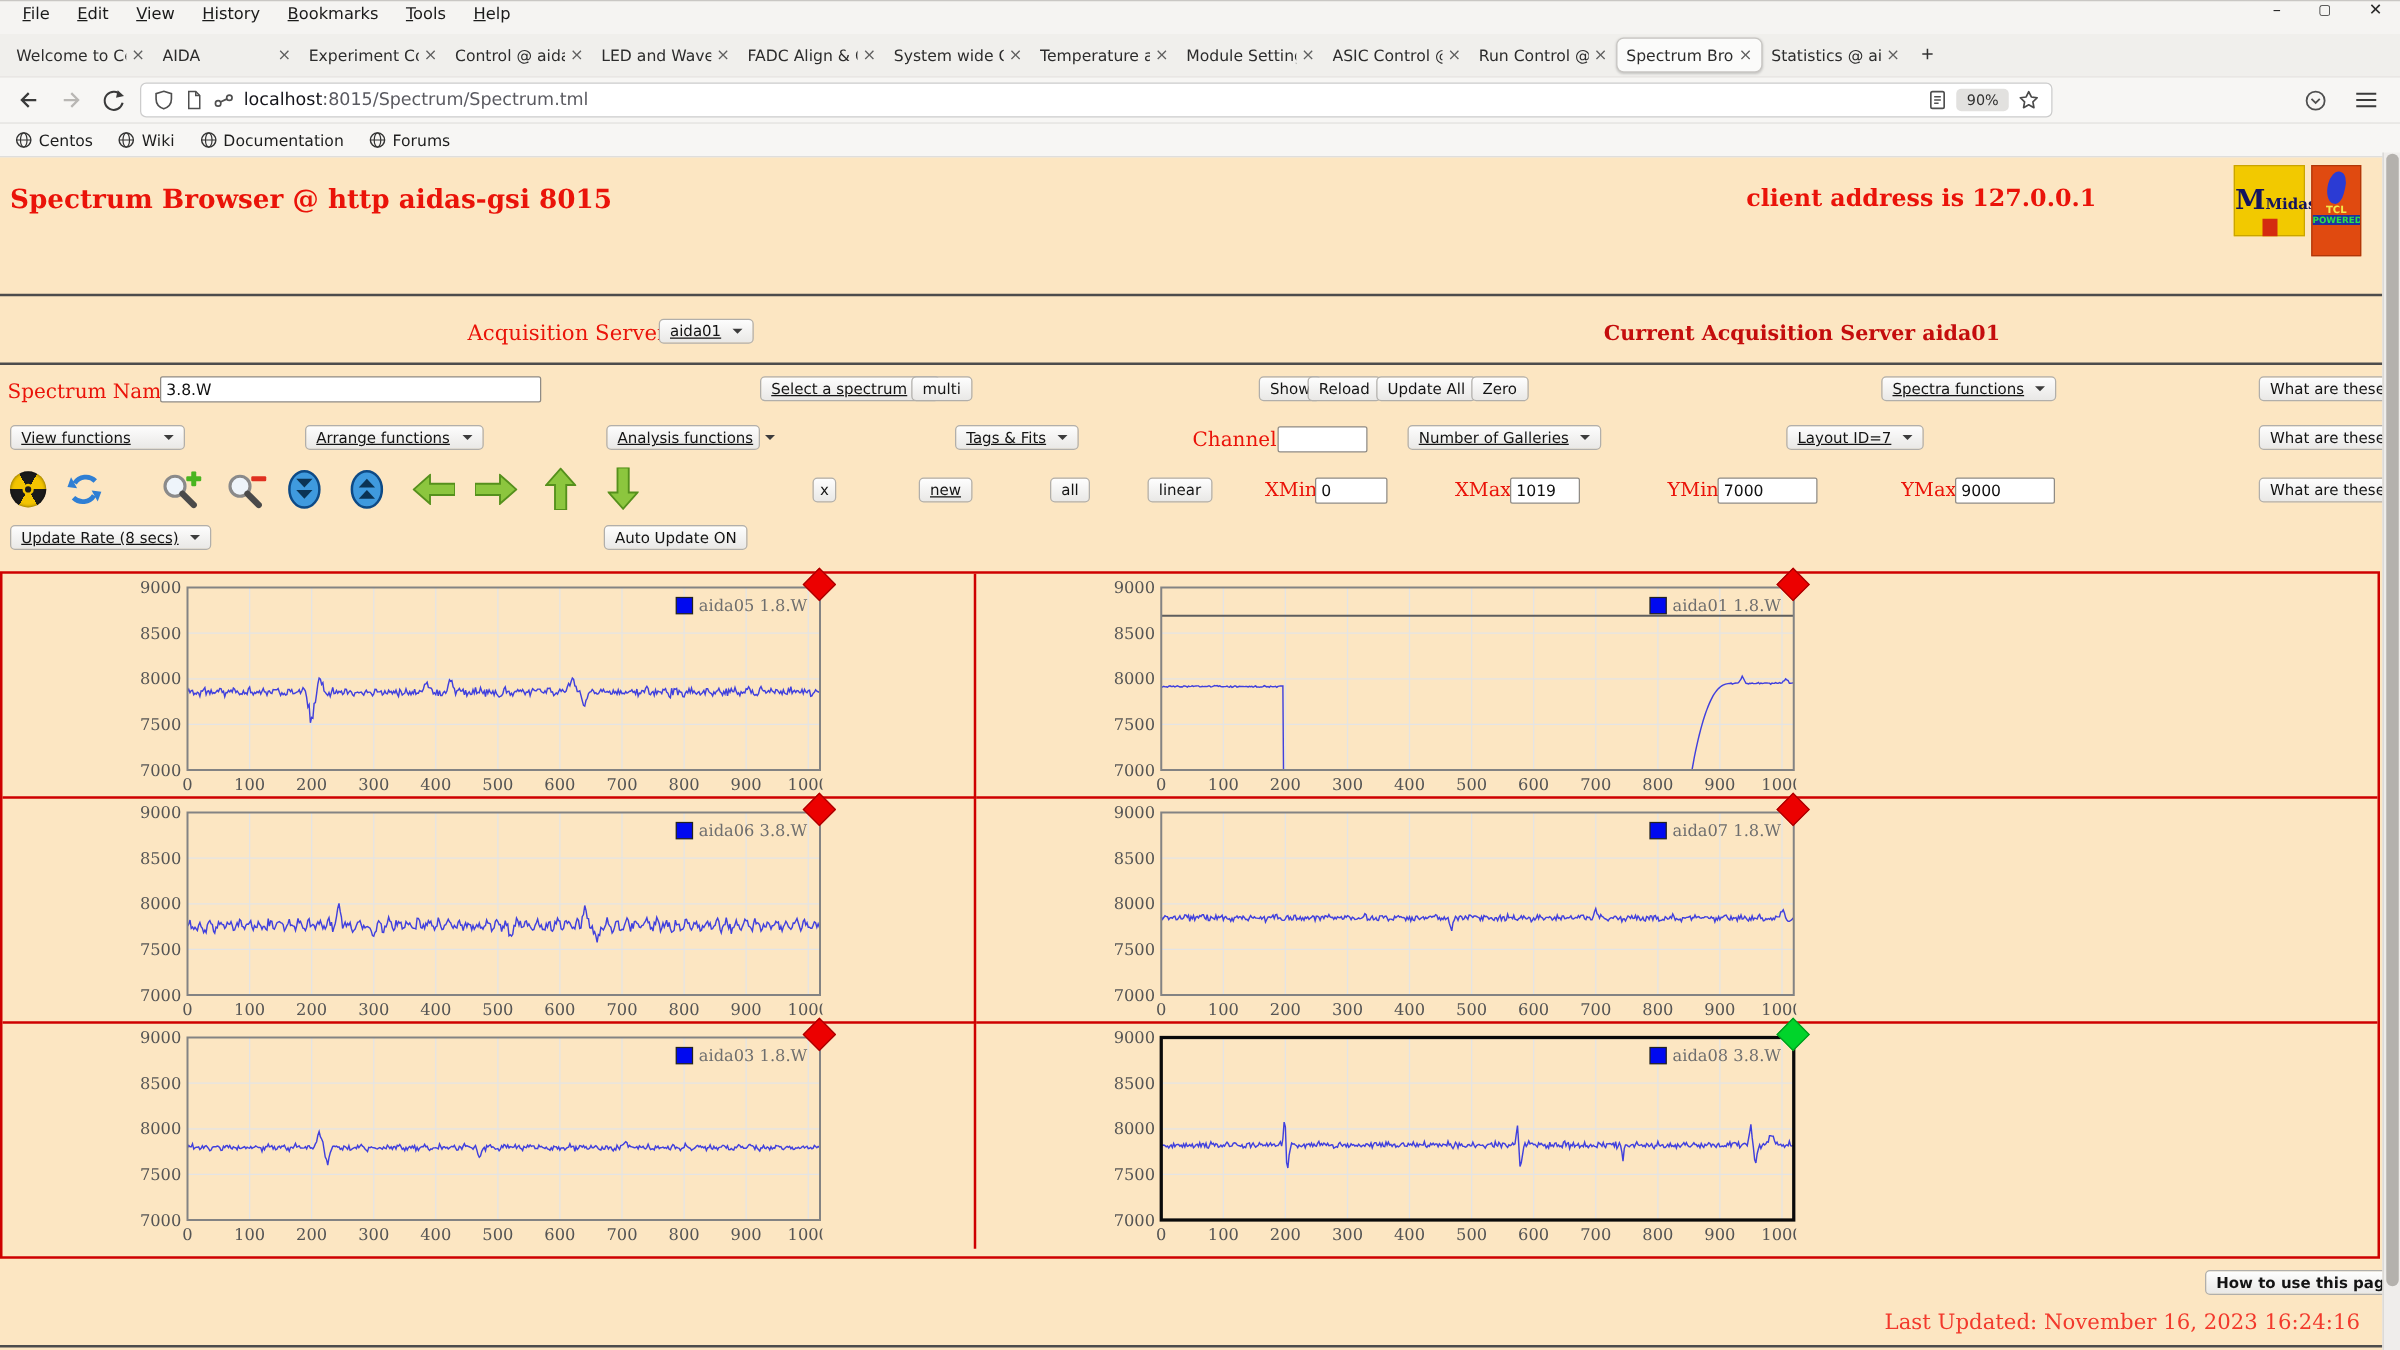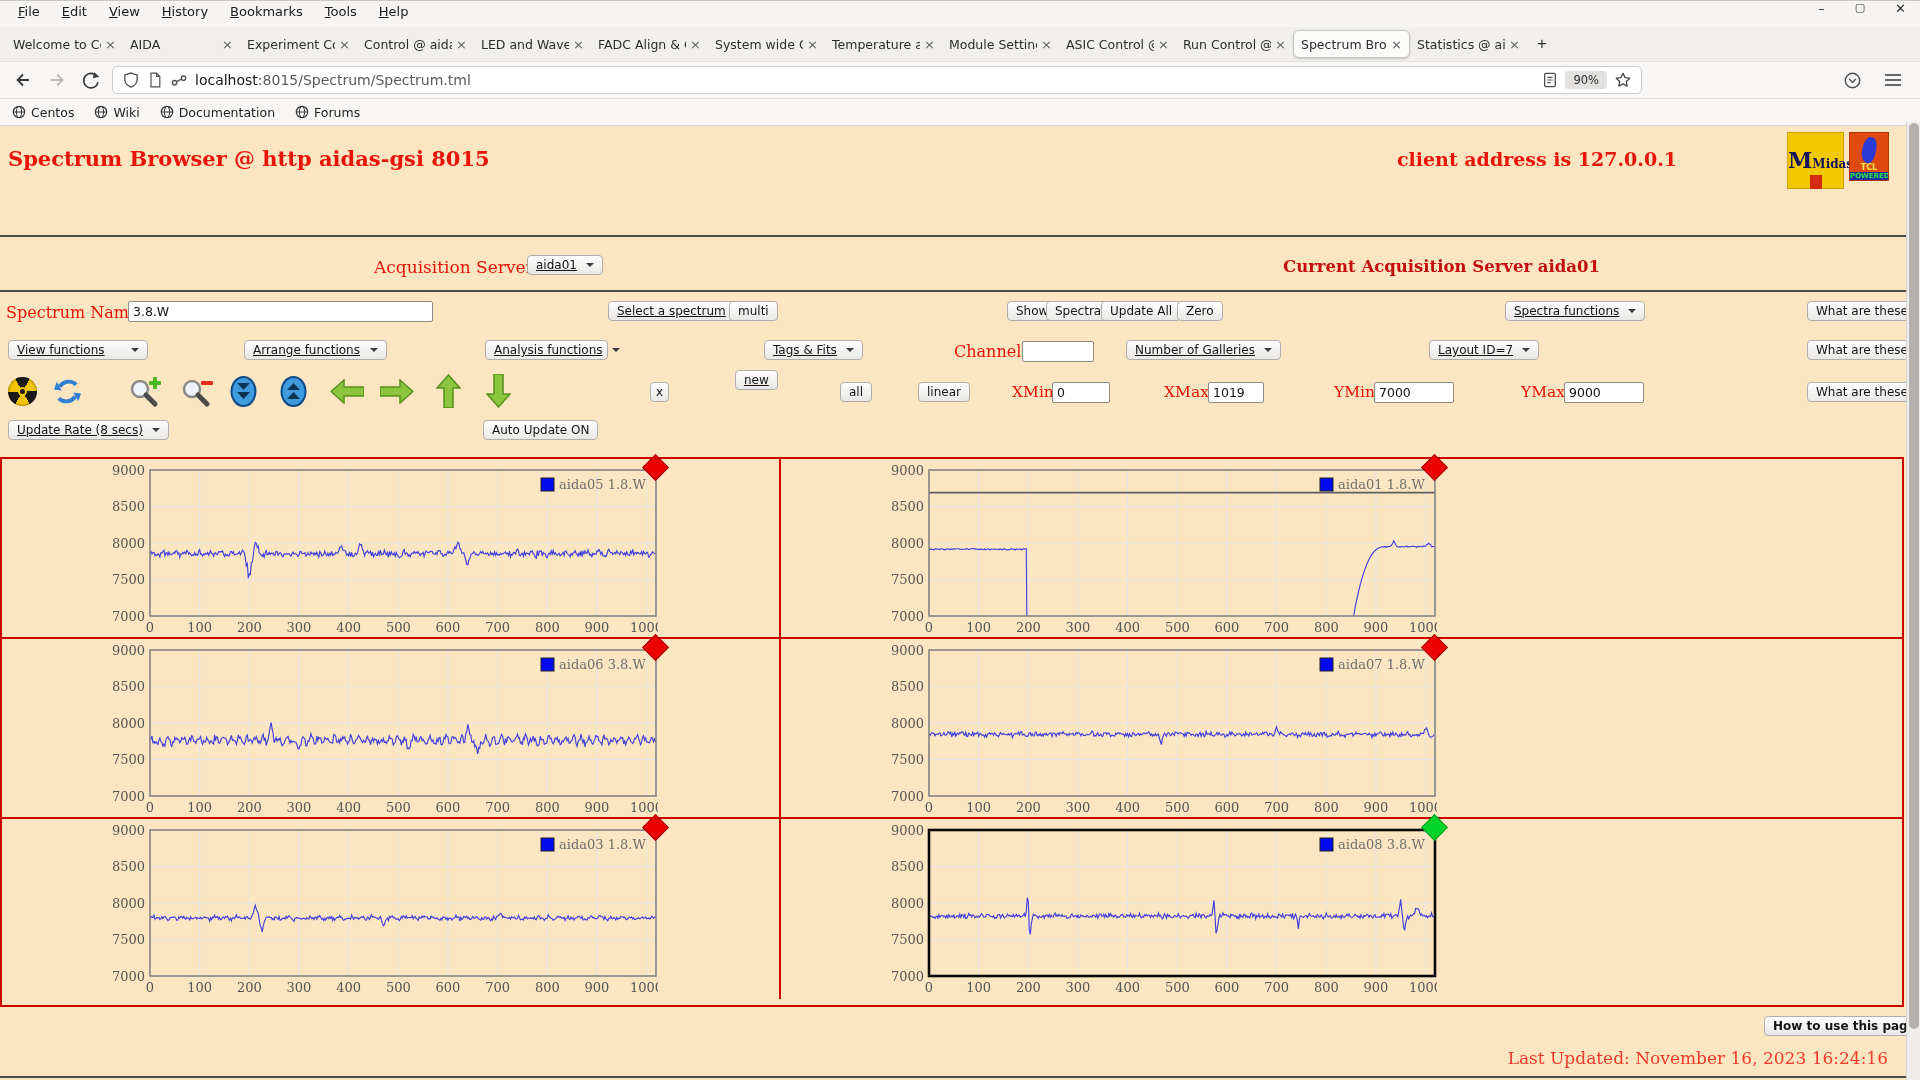--- a/index.html
+++ b/index.html
@@ -234,21 +234,21 @@
 
 <div class="page">
 
   <div class="abs redserif title" style="left:8px;top:20px;">Spectrum Browser @ http aidas-gsi 8015</div>
   <div class="abs redserif client" style="left:1397px;top:22px;">client address is 127.0.0.1</div>
 
   <div class="abs" style="left:1787px;top:6px;width:57px;height:57px;background:#f2c900;border:1px solid #caa500;box-sizing:border-box;text-align:center;">
     <div style="font-family:'DejaVu Serif',serif;color:#13135e;font-size:15px;font-weight:bold;margin-top:14px;"><span style="font-size:22px;">M</span><span style="font-size:12px;">Midas</span></div>
     <div style="width:12px;height:14px;background:#d42b10;margin:2px auto 0;"></div>
   </div>
-  <div class="abs" style="left:1849px;top:6px;width:40px;height:49px;background:#e04a10;border:1px solid #b03708;box-sizing:border-box;text-align:center;overflow:hidden;">
+  <div class="abs" style="left:1849px;top:6px;width:40px;height:73px;background:#e04a10;border:1px solid #b03708;box-sizing:border-box;text-align:center;overflow:hidden;">
     <div style="width:14px;height:26px;background:#2b3bd4;border-radius:50% 50% 40% 60%;margin:4px auto 0;transform:rotate(14deg);"></div>
     <div style="color:#f4e94a;font-size:8px;font-weight:bold;">TCL</div>
     <div style="color:#2be04a;font-size:7px;font-weight:bold;background:#20329e;">POWERED</div>
   </div>
 
   <div class="hr" style="top:109px;"></div>
 
   <div class="abs redserif" style="left:374px;top:131px;font-size:17px;">Acquisition Servers</div>
   <span class="abs sel" style="left:527px;top:129px;">
       <span>aida01</span>
@@ -257,21 +257,21 @@
 
   <div class="hr" style="top:164px;"></div>
 
   <div class="abs redserif lbl" style="left:6px;top:177px;font-size:16px;">Spectrum Name:</div>
   <input class="abs inp" style="left: 128px; top: 175px; width: 295px;" value="3.8.W">
   <span class="abs sel" style="left:608px;top:175px;">
       <span>Select a spectrum</span>
     </span>
   <button class="abs btn" style="left:729px;top:175px;">multi</button>
   <button class="abs btn" style="left:1007px;top:175px;">Show</button>
-  <button class="abs btn" style="left:1046px;top:175px;">Spectra</button>
+  <button class="abs btn" style="left:1046px;top:175px;">Reload</button>
   <button class="abs btn" style="left:1101px;top:175px;">Update All</button>
   <button class="abs btn" style="left:1177px;top:175px;">Zero</button>
   <span class="abs sel" style="left:1505px;top:175px;">
       <span>Spectra functions</span>
     </span>
   <button class="abs btn" style="left:1807px;top:175px;">What are these?</button>
 
   <span class="abs sel" style="left:8px;top:214px;width:122px;">
       <span>View functions</span>
       <span class="spacer"></span>
@@ -351,21 +351,21 @@
     <svg width="25" height="34" viewBox="0 0 25 34">
         <polygon points="8,34 8,14 1,14 12.5,1 24,14 17,14 17,34" fill="#8cc63e" stroke="#55901c" stroke-width="1.5"></polygon>
       </svg>
   </span>
   <span class="abs" style="left:486px;top:248px;">
     <svg width="25" height="34" viewBox="0 0 25 34">
         <polygon points="8,0 8,20 1,20 12.5,33 24,20 17,20 17,0" fill="#8cc63e" stroke="#55901c" stroke-width="1.5"></polygon>
       </svg>
   </span>
   <button class="abs btn" style="left:650px;top:256px;padding:2px 5px;">x</button>
-  <button class="abs btn" style="left:735px;top:244px;text-decoration:underline;">new</button>
+  <button class="abs btn" style="left:735px;top:256px;text-decoration:underline;">new</button>
   <button class="abs btn" style="left:840px;top:256px;">all</button>
   <button class="abs btn" style="left:918px;top:256px;">linear</button>
   <div class="abs redserif lbl" style="left:1012px;top:257px;">XMin</div>
   <input class="abs inp" style="left: 1052px; top: 256px; width: 48px;" value="0">
   <div class="abs redserif lbl" style="left:1164px;top:257px;">XMax</div>
   <input class="abs inp" style="left: 1208px; top: 256px; width: 46px;" value="1019">
   <div class="abs redserif lbl" style="left:1334px;top:257px;">YMin</div>
   <input class="abs inp" style="left: 1374px; top: 256px; width: 70px;" value="7000">
   <div class="abs redserif lbl" style="left:1521px;top:257px;">YMax</div>
   <input class="abs inp" style="left: 1564px; top: 256px; width: 70px;" value="9000">

